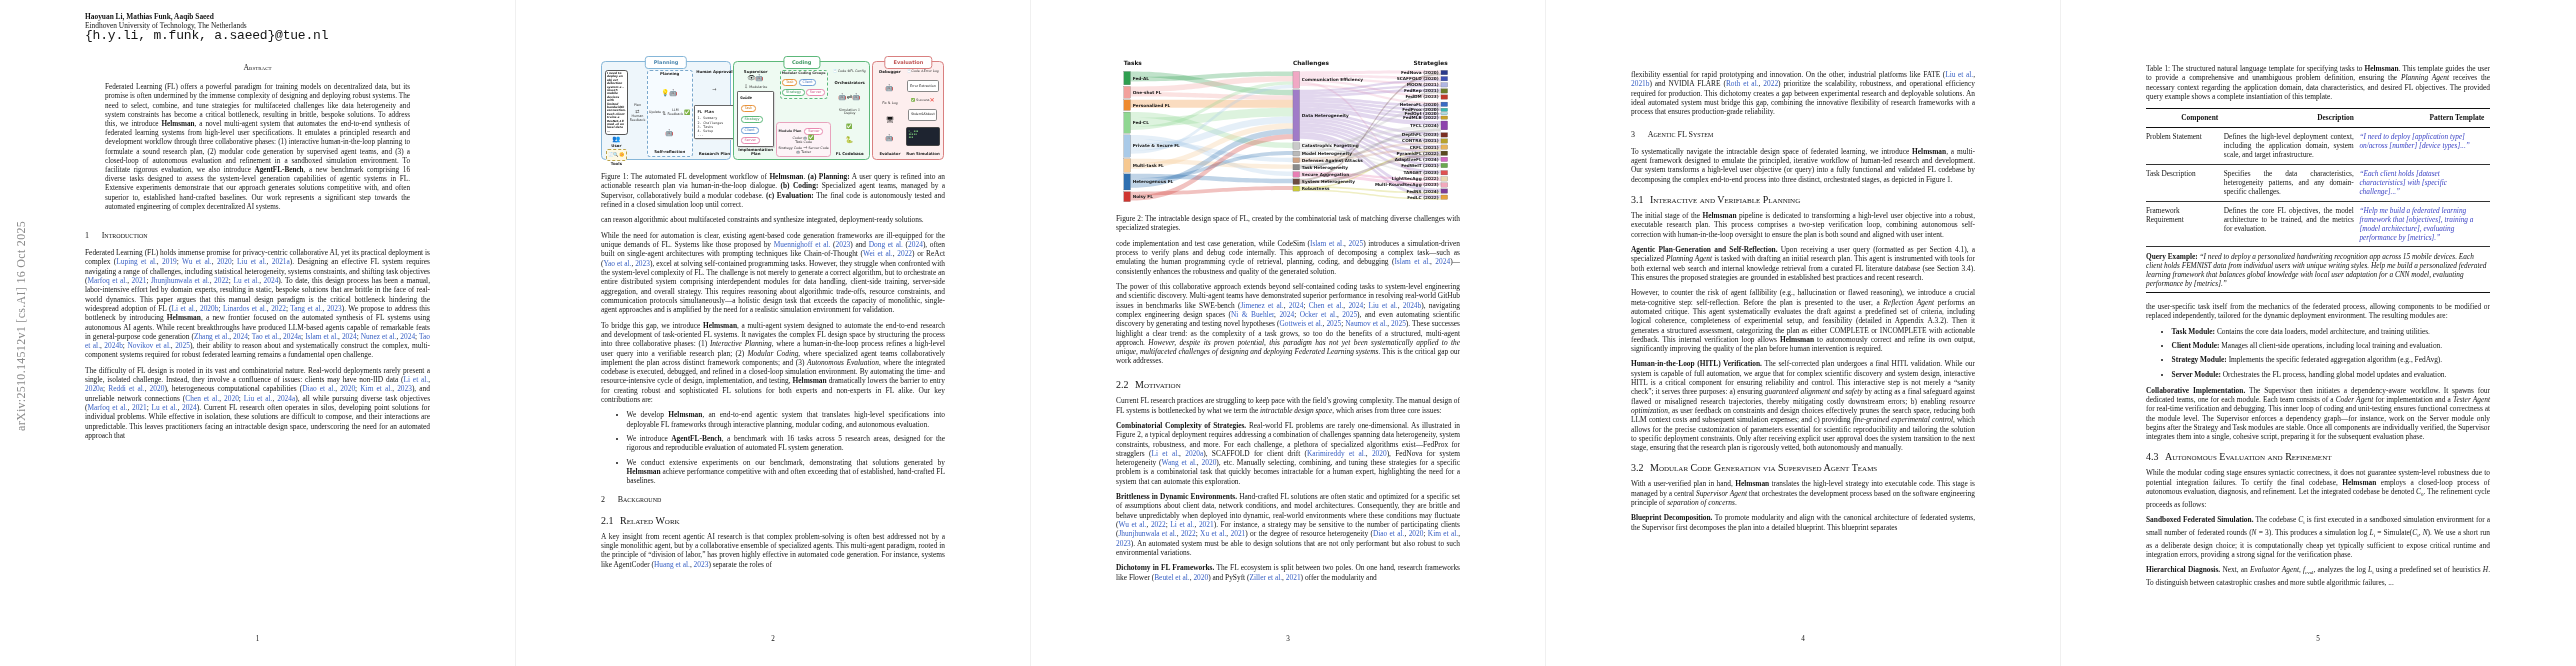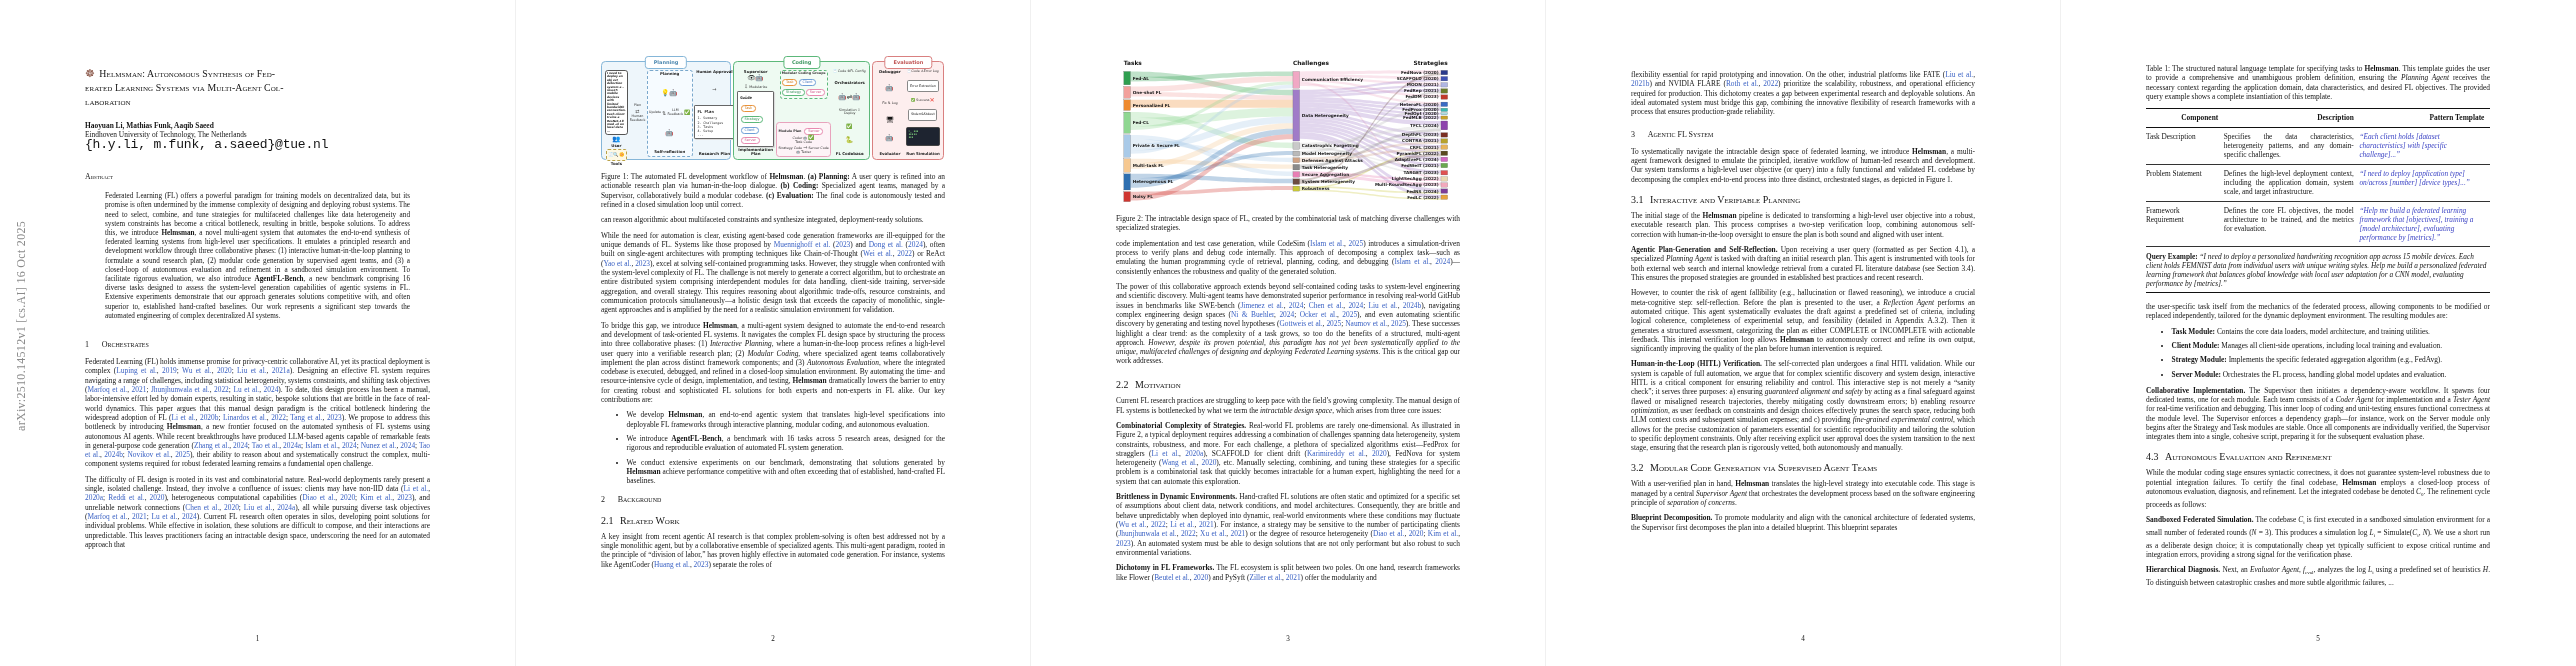--- a/index.html
+++ b/index.html
@@ -20,21 +20,21 @@
   .pagenum{position:absolute;bottom:23px;left:0;width:100%;text-align:center;font-size:7.2px;}
   
   .watermark{position:absolute;left:16.7px;top:431px;transform:rotate(-90deg);
              transform-origin:left top;white-space:nowrap;color:#8a8a8a;font-size:12px;
              font-family:"Liberation Serif",serif;letter-spacing:0.3px;}
   .title{margin-top:66px;font-size:9.8px;line-height:14px;font-variant:small-caps;letter-spacing:0.1px;}
   .wheel{color:#7d4434;font-size:11px;margin-right:4.4px;}
   .authors{margin-top:12px;}
   .authors .a1{font-weight:bold;}
   .authors .mail{font-family:"Liberation Mono",monospace;font-size:13px;letter-spacing:-0.2px;}
-  .absHead{text-align:left;font-variant:small-caps;font-size:7.8px;margin-top:23px;}
+  .absHead{text-align:center;font-variant:small-caps;font-size:7.8px;margin-top:23px;}
   .abstract{width:305px;margin:11px auto 0 auto;font-size:7.2px;line-height:9.2px;text-align:justify;}
   
   .fig1{margin-top:61px;display:flex;gap:2.2px;font-family:"DejaVu Sans",sans-serif;}
   .f1p{position:relative;border-radius:4.4px;height:99px;box-sizing:border-box;padding:7.8px 2.8px 2.2px 2.8px;}
   .f1-blue{width:130px;border:0.9px solid #85b6d8;background:#eef6fb;}
   .f1-green{width:137px;border:0.9px solid #5cb87a;background:#eefaf2;}
   .f1-red{width:72px;border:0.9px solid #d98080;background:#fdeeee;}
   .f1tag{position:absolute;top:-5.6px;left:50%;transform:translateX(-50%);background:#fff;
          border-radius:3.3px;padding:0.6px 7.8px;font-size:5px;font-weight:bold;}
   .f1tag-blue{border:0.8px solid #85b6d8;color:#4d88b0;}
@@ -83,34 +83,29 @@
   ul.blt{margin:2.2px 0 6.7px 0;padding-left:25.6px;}
   ul.blt li{margin-bottom:5px;text-align:justify;}
 </style>
 </head>
 <body>
 
 <div id="sheet">
 
   <div class="page">
     <div class="watermark">arXiv:2510.14512v1  [cs.AI]  16 Oct 2025</div>
-    <div class="title">
-      <div><span class="wheel">☸</span><span>Helmsman: Autonomous Synthesis of Fed-</span></div>
-      <div>erated Learning Systems via Multi-Agent Col-</div>
-      <div>laboration</div>
-    </div>
     <div class="authors">
       <div class="a1">Haoyuan Li,  Mathias Funk, Aaqib Saeed</div>
       <div>Eindhoven University of Technology, The Netherlands</div>
       <div class="mail">{h.y.li, m.funk, a.saeed}@tue.nl</div>
     </div>
     <div class="absHead">Abstract</div>
     <div class="abstract">Federated Learning (FL) offers a powerful paradigm for training models on decentralized data, but its promise is often undermined by the immense complexity of designing and deploying robust systems. The need to select, combine, and tune strategies for multifaceted challenges like data heterogeneity and system constraints has become a critical bottleneck, resulting in brittle, bespoke solutions. To address this, we introduce <b>Helmsman</b>, a novel multi-agent system that automates the end-to-end synthesis of federated learning systems from high-level user specifications. It emulates a principled research and development workflow through three collaborative phases: (1) interactive human-in-the-loop planning to formulate a sound research plan, (2) modular code generation by supervised agent teams, and (3) a closed-loop of autonomous evaluation and refinement in a sandboxed simulation environment. To facilitate rigorous evaluation, we also introduce <b>AgentFL-Bench</b>, a new benchmark comprising 16 diverse tasks designed to assess the system-level generation capabilities of agentic systems in FL. Extensive experiments demonstrate that our approach generates solutions competitive with, and often superior to, established hand-crafted baselines. Our work represents a significant step towards the automated engineering of complex decentralized AI systems.</div>
     <div class="sec" style="margin-top:19px;">
-      <span class="num">1</span><span class="sc">Orchestrates</span>
+      <span class="num">1</span><span class="sc">Introduction</span>
     </div>
     <p>Federated Learning (FL) holds immense promise for privacy-centric collaborative AI, yet its practical deployment is complex (<span class="cite">Luping et al.</span>, <span class="cite">2019</span>; <span class="cite">Wu et al.</span>, <span class="cite">2020</span>; <span class="cite">Liu et al.</span>, <span class="cite">2021a</span>). Designing an effective FL system requires navigating a range of challenges, including statistical heterogeneity, systems constraints, and shifting task objectives (<span class="cite">Marfoq et al.</span>, <span class="cite">2021</span>; <span class="cite">Jhunjhunwala et al.</span>, <span class="cite">2022</span>; <span class="cite">Lu et al.</span>, <span class="cite">2024</span>). To date, this design process has been a manual, labor-intensive effort led by domain experts, resulting in static, bespoke solutions that are brittle in the face of real-world dynamics. This paper argues that this manual design paradigm is the critical bottleneck hindering the widespread adoption of FL (<span class="cite">Li et al.</span>, <span class="cite">2020b</span>; <span class="cite">Linardos et al.</span>, <span class="cite">2022</span>; <span class="cite">Tang et al.</span>, <span class="cite">2023</span>). We propose to address this bottleneck by introducing <b>Helmsman</b>, a new frontier focused on the automated synthesis of FL systems using autonomous AI agents. While recent breakthroughs have produced LLM-based agents capable of remarkable feats in general-purpose code generation (<span class="cite">Zhang et al.</span>, <span class="cite">2024</span>; <span class="cite">Tao et al.</span>, <span class="cite">2024a</span>; <span class="cite">Islam et al.</span>, <span class="cite">2024</span>; <span class="cite">Nunez et al.</span>, <span class="cite">2024</span>; <span class="cite">Tao et al.</span>, <span class="cite">2024b</span>; <span class="cite">Novikov et al.</span>, <span class="cite">2025</span>), their ability to reason about and systematically construct the complex, multi-component systems required for robust federated learning remains a fundamental open challenge.</p>
     <p>The difficulty of FL design is rooted in its vast and combinatorial nature. Real-world deployments rarely present a single, isolated challenge. Instead, they involve a confluence of issues: clients may have non-IID data (<span class="cite">Li et al.</span>, <span class="cite">2020a</span>; <span class="cite">Reddi et al.</span>, <span class="cite">2020</span>), heterogeneous computational capabilities (<span class="cite">Diao et al.</span>, <span class="cite">2020</span>; <span class="cite">Kim et al.</span>, <span class="cite">2023</span>), and unreliable network connections (<span class="cite">Chen et al.</span>, <span class="cite">2020</span>; <span class="cite">Liu et al.</span>, <span class="cite">2024a</span>), all while pursuing diverse task objectives (<span class="cite">Marfoq et al.</span>, <span class="cite">2021</span>; <span class="cite">Lu et al.</span>, <span class="cite">2024</span>). Current FL research often operates in silos, developing point solutions for individual problems. While effective in isolation, these solutions are difficult to compose, and their interactions are unpredictable. This leaves practitioners facing an intractable design space, underscoring the need for an automated approach that</p>
     <div class="pagenum">1</div>
   </div>
 
   <div class="page">
     <div class="fig1">
 
       <div class="f1p f1-blue">
@@ -423,28 +418,28 @@
         </colgroup>
       <thead>
         <tr>
           <th>Component</th>
           <th>Description</th>
           <th>Pattern Template</th>
         </tr>
       </thead>
       <tbody>
         <tr>
+          <td>Problem Statement</td>
+          <td class="desc">Defines the high-level deployment context, including the application domain, system scale, and target infrastructure.</td>
+          <td class="pat">“I need to deploy [application type] on/across [number] [device types]...”</td>
+        </tr>
+        <tr>
           <td>Task Description</td>
           <td class="desc">Specifies the data characteristics, heterogeneity patterns, and any domain-specific challenges.</td>
           <td class="pat">“Each client holds [dataset characteristics] with [specific challenge]...”</td>
-        </tr>
-        <tr>
-          <td>Problem Statement</td>
-          <td class="desc">Defines the high-level deployment context, including the application domain, system scale, and target infrastructure.</td>
-          <td class="pat">“I need to deploy [application type] on/across [number] [device types]...”</td>
         </tr>
         <tr class="last">
           <td>Framework Requirement</td>
           <td class="desc">Defines the core FL objectives, the model architecture to be trained, and the metrics for evaluation.</td>
           <td class="pat">“Help me build a federated learning framework that [objectives], training a [model architecture], evaluating performance by [metrics].”</td>
         </tr>
         <tr class="qrow">
           <td colspan="3">
             <b>Query Example:</b>
             <span><i>“I need to deploy a personalized handwriting recognition app across 15 mobile devices. Each client holds FEMNIST data from individual users with unique writing styles. Help me build a personalized federated learning framework that balances global knowledge with local user adaptation for a CNN model, evaluating performance by [metrics].”</i></span>

